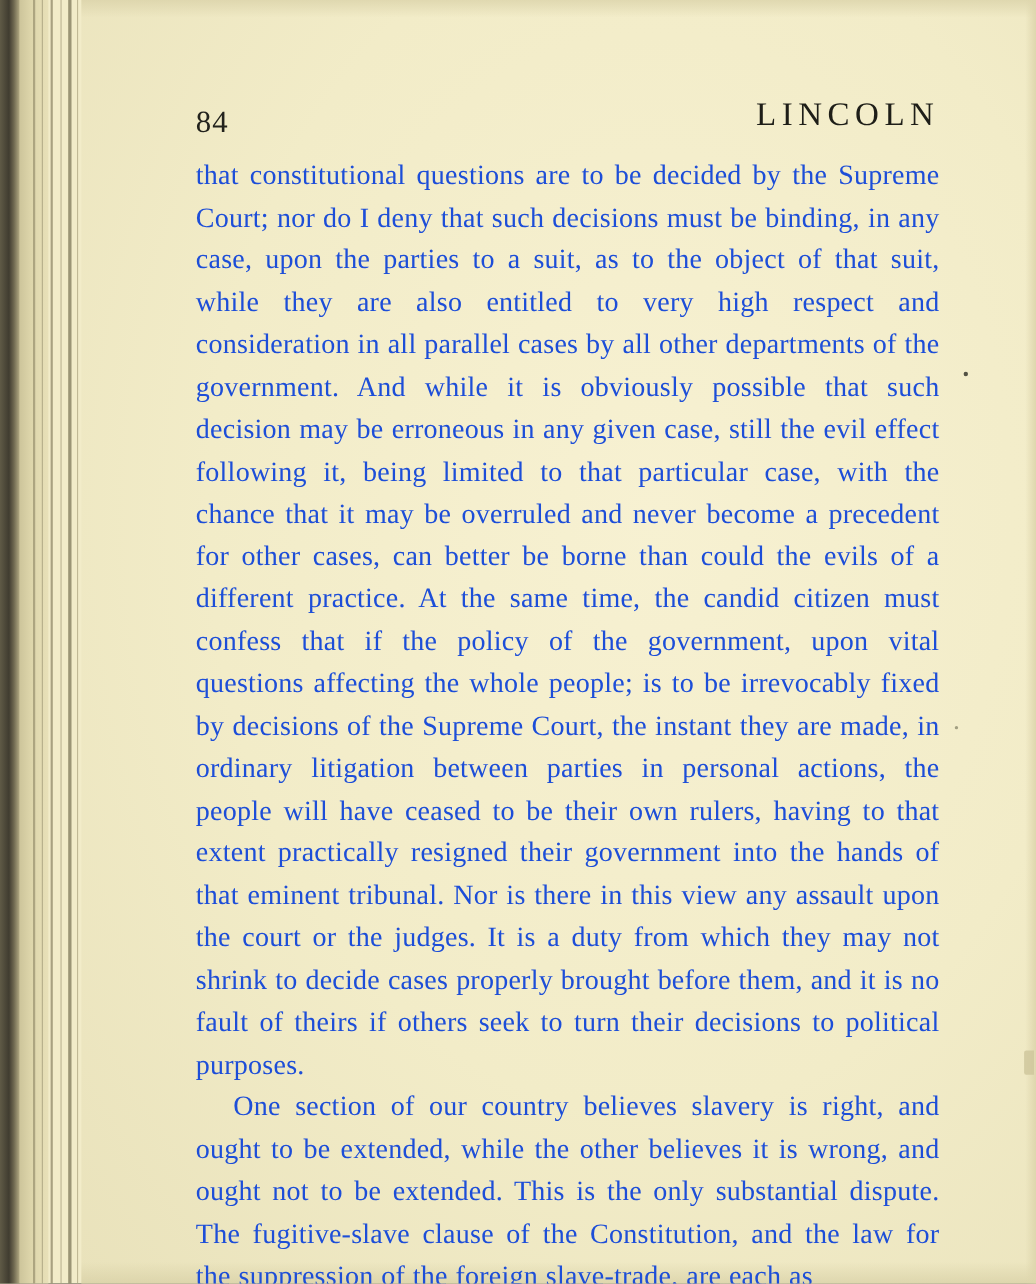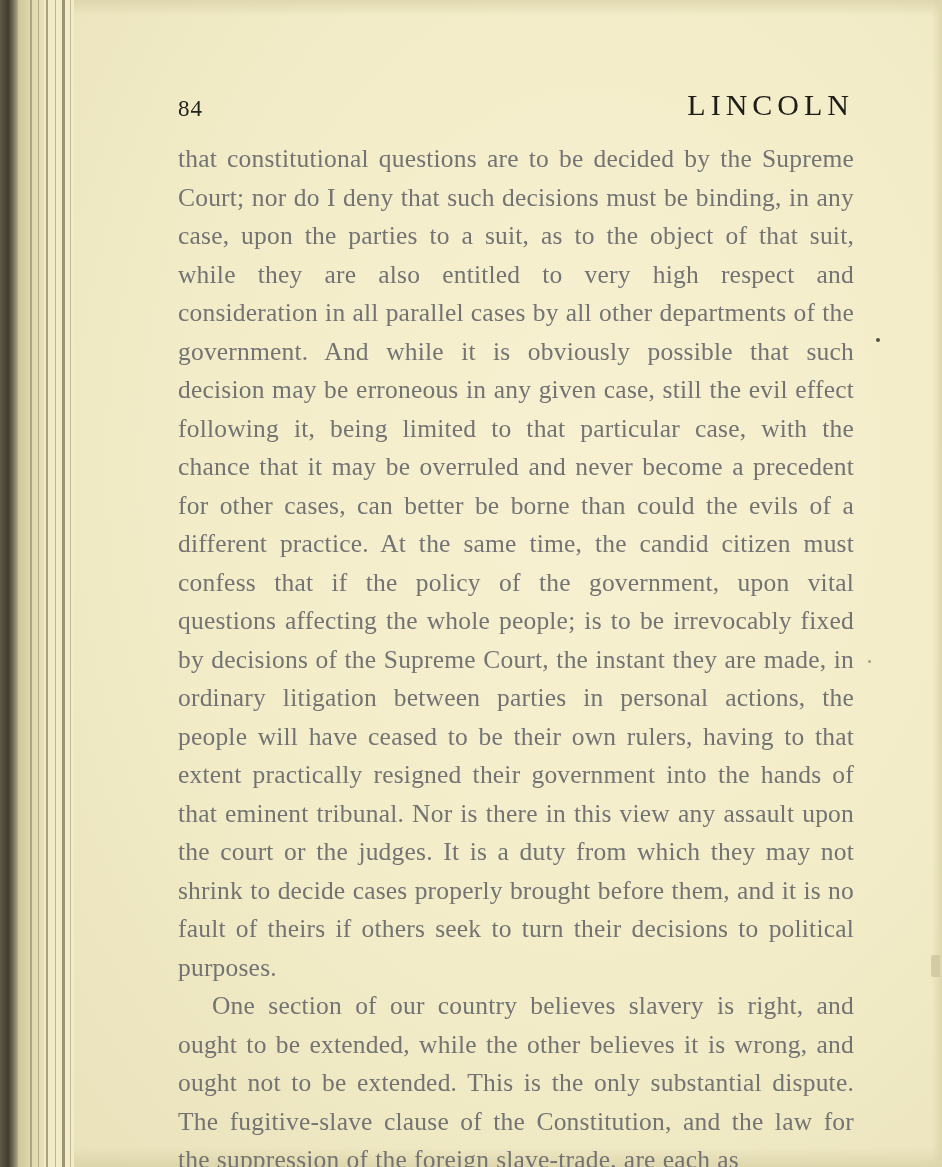--- a/index.html
+++ b/index.html
@@ -89,37 +89,37 @@
   }
 
   .header-row {
     position: relative;
     height: 52px;
   }
   .folio {
     position: absolute;
     left: 0;
     top: 8px;
-    font-size: 23px;
+    font-size: 28px;
     letter-spacing: 1px;
     color: #23231d;
   }
   .running-head {
     text-align: right;
     font-size: 30px;
     letter-spacing: 5px;
     color: #1e1e18;
     padding-left: 22px;
   }
 
   .body-text p {
     margin: 0;
     font-size: 25.5px;
     line-height: 38.5px;
-    color: #737373;
+    color: #1d4ed8;
     text-align: justify;
     text-justify: inter-word;
     letter-spacing: .2px;
     word-spacing: .5px;
   }
   .body-text p.indent {
     text-indent: 34px;
   }
   .body-text p + p {
     margin-top: 0;

